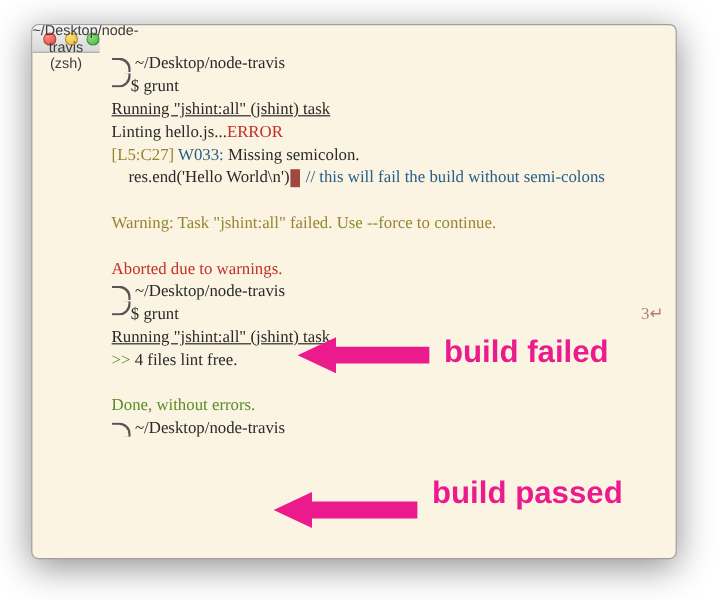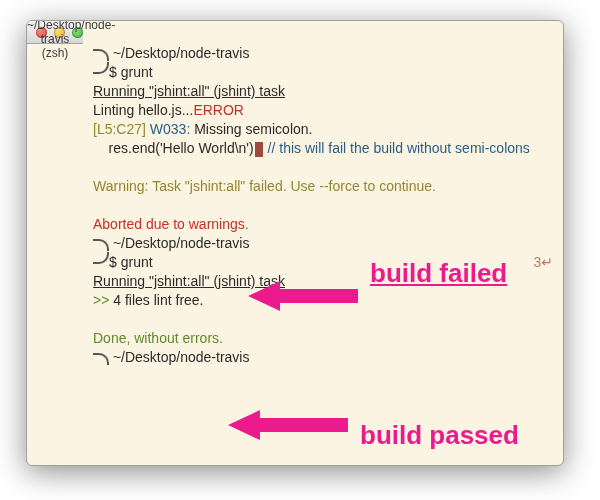--- a/index.html
+++ b/index.html
@@ -48,21 +48,21 @@
   .title {
     position: absolute;
     left:0; right:0;
     text-align: center;
     font-size: 12px;
     color: #3c3c3c;
   }
   .term {
     flex: 1;
     padding: 4px 10px 4px 10px;
-    font-family: Liberation Sans, sans-serif;
+    font-family: Liberation Serif, serif;
     font-size: 14px;
     line-height: 19px;
     color: #2a2a2a;
     white-space: pre-wrap;
     word-break: break-all;
     position: relative;
   }
   .arc {
     display: inline-block;
     width: 14px; height: 10px;
@@ -143,20 +143,20 @@
 
 <span class="green-t">Done, without errors.</span>
 <span class="arc"></span> <span>~/Desktop/node-travis</span></div>
 </div>
 
 <div class="arrow" style="left:248px; top:279px;">
   <svg viewBox="0 0 110 34" width="110">
       <polygon class="arrow-l" points="0,17 32,2 32,10 110,10 110,24 32,24 32,32"></polygon>
     </svg>
 </div>
-<div class="arrow-text" style="left:370px; top:258px;text-decoration:underline;">build failed</div>
+<div class="arrow-text" style="left:370px; top:278px;">build failed</div>
 
 <div class="arrow" style="left:228px; top:408px;">
   <svg viewBox="0 0 120 34" width="120">
       <polygon class="arrow-l" points="0,17 32,2 32,10 120,10 120,24 32,24 32,32"></polygon>
     </svg>
 </div>
-<div class="arrow-text" style="left:360px; top:420px;">build passed</div>
+<div class="arrow-text" style="left:360px; top:395px;">build passed</div>
 
 </body></html>

